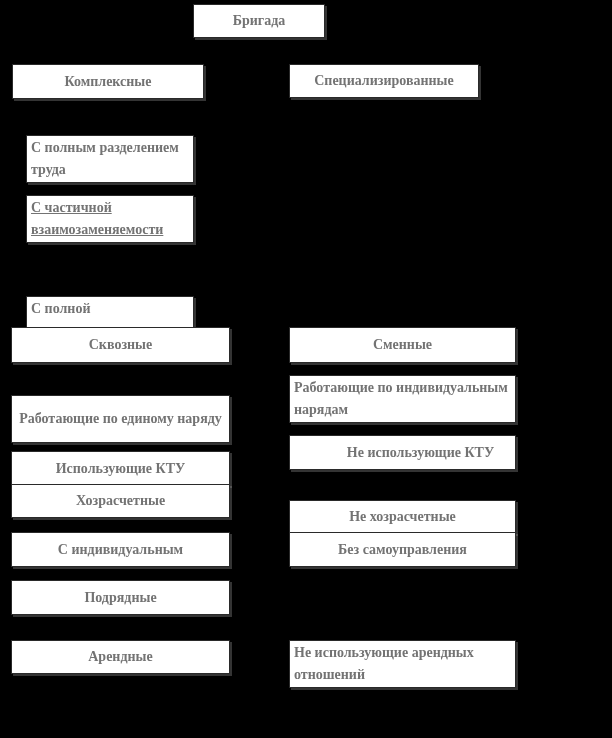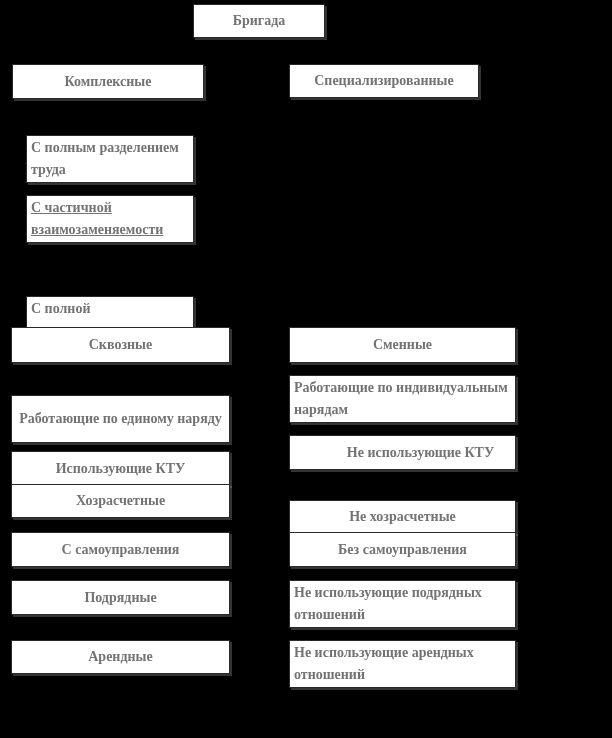--- a/index.html
+++ b/index.html
@@ -55,23 +55,22 @@
 
   <div class="box col-left-wide" style="top:375px; height:48px;margin-top:20px;">Работающие по единому наряду</div>
   <div class="box col-right" style="top:375px; height:48px;">Работающие по индивидуальным нарядам</div>
 
   <div class="box col-left-wide" style="top:435px; height:35px;margin-top:16px;">Использующие КТУ</div>
   <div class="box col-right" style="top:435px; height:35px;padding-left:40px;">Не использующие КТУ</div>
 
   <div class="box col-left-wide" style="top:484px; height:34px;">Хозрасчетные</div>
   <div class="box col-right" style="top:468px; height:34px;margin-top:32px;">Не хозрасчетные</div>
 
-  <div class="box col-left-wide" style="top:532px; height:35px;">С самоуправления</div>
+  <div class="box col-left-wide" style="top:532px; height:35px;">С индивидуальным</div>
   <div class="box col-right" style="top:532px; height:35px;">Без самоуправления</div>
 
   <div class="box col-left-wide" style="top:580px; height:35px;">Подрядные</div>
-  <div class="box col-right" style="top:580px; height:48px;">Не использующие подрядных отношений</div>
 
   <div class="box col-left-wide" style="top:640px; height:34px;">Арендные</div>
   <div class="box col-right" style="top:640px; height:48px;">Не использующие арендных отношений</div>
 
 
 </div>
 
 </body></html>

